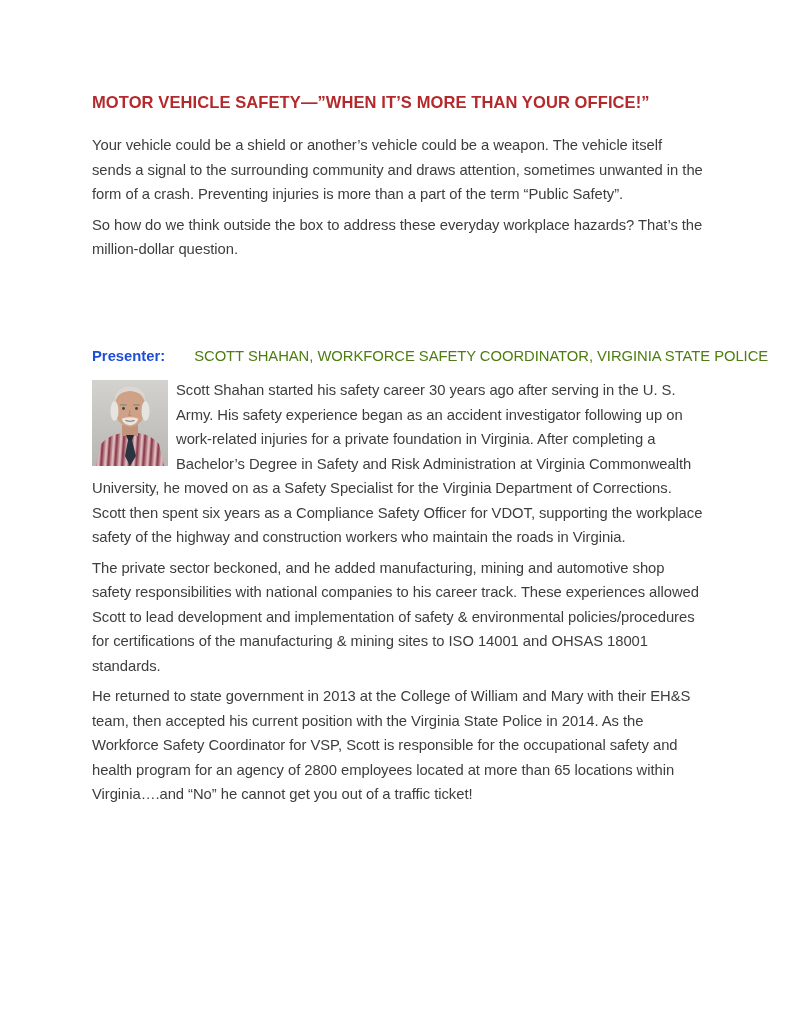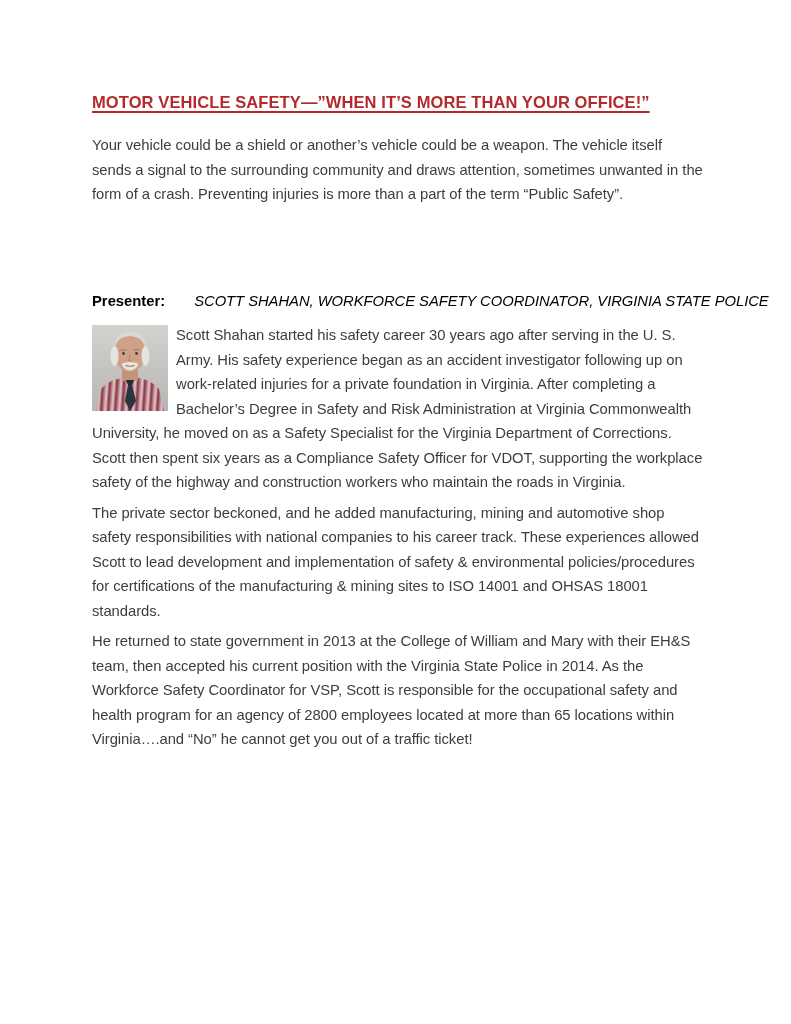--- a/index.html
+++ b/index.html
@@ -17,21 +17,20 @@
     padding: 92px 88px 0 92px;
     font-family: "Liberation Sans", sans-serif;
     color: #3d3d3d;
     overflow: hidden;
   }
   .doc-title {
     font-size: 16.5px;
     line-height: 21px;
     font-weight: bold;
     color: #b4292c;
-    text-decoration: underline;
     text-underline-offset: 3px;
     text-decoration-thickness: 1.5px;
     margin: 0 0 20px 0;
     letter-spacing: 0.1px;
   }
   .body-par {
     font-size: 14.8px;
     line-height: 24.5px;
     letter-spacing: -0.05px;
     margin: 0 0 6px 0;
@@ -40,28 +39,27 @@
     height: 76px;
   }
   .presenter-line {
     font-size: 14.8px;
     line-height: 24.5px;
     margin: 0 0 10px 0;
     white-space: nowrap;
   }
   .presenter-label {
     font-weight: bold;
-    color: #000000;
+    color: #1d4ed8;
     margin-right: 29px;
     text-align: right;
   }
   .presenter-name {
-    color: #000000;
+    color: #4d7c0f;
     letter-spacing: -0.05px;
-    font-style: italic;
   }
   .bio-first::after {
     content: "";
     display: block;
     clear: both;
   }
   .photo-frame {
     float: left;
     width: 76px;
     height: 86px;
@@ -75,20 +73,21 @@
 </head>
 <body>
 
 <div class="page">
 
   <h1 class="doc-title">MOTOR VEHICLE SAFETY—”WHEN IT’S MORE THAN YOUR OFFICE!”</h1>
 
 
   <p class="body-par">Your vehicle could be a shield or another’s vehicle could be a weapon. The vehicle itself sends a signal to the surrounding community and draws attention, sometimes unwanted in the form of a crash. Preventing injuries is more than a part of the term “Public Safety”.</p>
 
+  <p class="body-par">So how do we think outside the box to address these everyday workplace hazards? That’s the million-dollar question.</p>
 
   <div class="big-spacer"></div>
 
   <div class="presenter-line">
     <span class="presenter-label">Presenter:</span><span class="presenter-name">SCOTT SHAHAN, WORKFORCE SAFETY COORDINATOR, VIRGINIA STATE POLICE</span>
   </div>
 
   <div class="body-par bio-first">
     <span class="photo-frame" title="Headshot of Scott Shahan">
       <svg width="76" height="86" viewBox="0 0 76 86" xmlns="http://www.w3.org/2000/svg">

